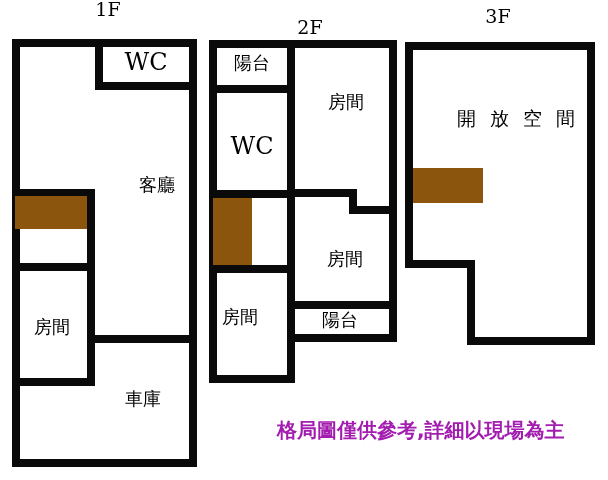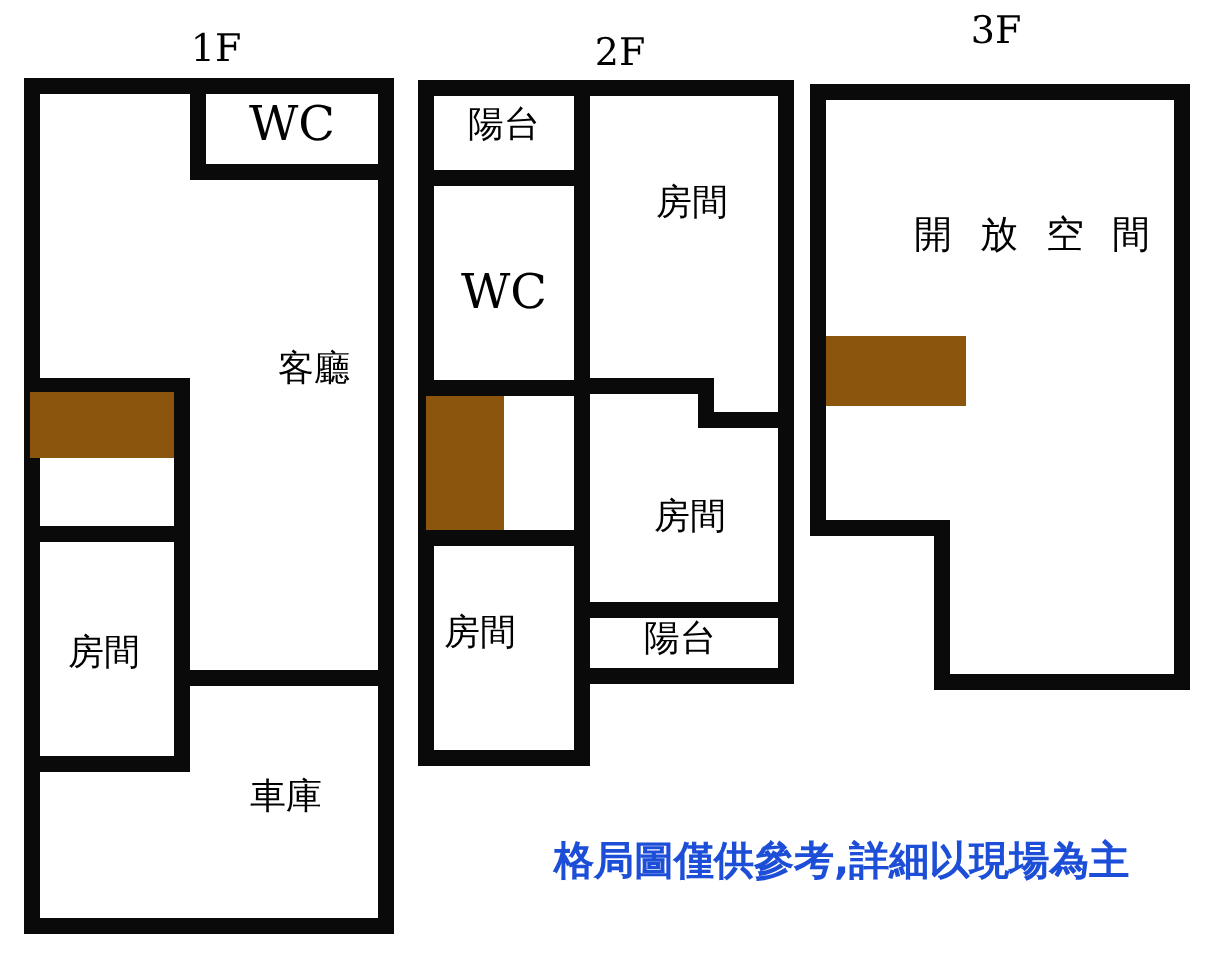--- a/index.html
+++ b/index.html
@@ -18,30 +18,30 @@
   .wc-lbl{font-size:24px;}
   .open-lbl{font-size:19px;letter-spacing:14px;}
   .wm{
     position:absolute;white-space:nowrap;line-height:1;font-weight:bold;
     font-family:"DejaVu Serif","Liberation Serif",serif;pointer-events:none;
   }
   .wm1{left:176px;top:216px;font-size:42px;color:rgba(120,120,120,0.55);letter-spacing:1px;}
   .wm2{left:84px;top:299px;font-size:30px;color:rgba(140,140,140,0.5);letter-spacing:0px;}
   .disclaimer{
     position:absolute;left:277px;top:417px;font-size:20px;font-weight:bold;
-    color:#1d4ed8;font-family:"DejaVu Sans","Liberation Sans",sans-serif;
+    color:#a21caf;font-family:"DejaVu Sans","Liberation Sans",sans-serif;
     white-space:nowrap;letter-spacing:0px;
   }
 </style>
 </head>
 <body>
 
 <div class="stage">
 
-  <span class="lbl floor-lbl" style="left:108px;top:25px;">1F</span>
+  <span class="lbl floor-lbl" style="left:108px;top:9px;">1F</span>
 
   <div class="wall" style="left:12px;top:39px;width:185px;height:8px;"></div>
   <div class="wall" style="left:12px;top:39px;width:8px;height:428px;"></div>
   <div class="wall" style="left:189px;top:39px;width:8px;height:428px;"></div>
   <div class="wall" style="left:12px;top:459px;width:185px;height:8px;"></div>
 
   <div class="wall" style="left:95px;top:39px;width:8px;height:51px;"></div>
   <div class="wall" style="left:95px;top:82px;width:102px;height:8px;"></div>
   <span class="lbl wc-lbl" style="left:146px;top:62px;">WC</span>
 

